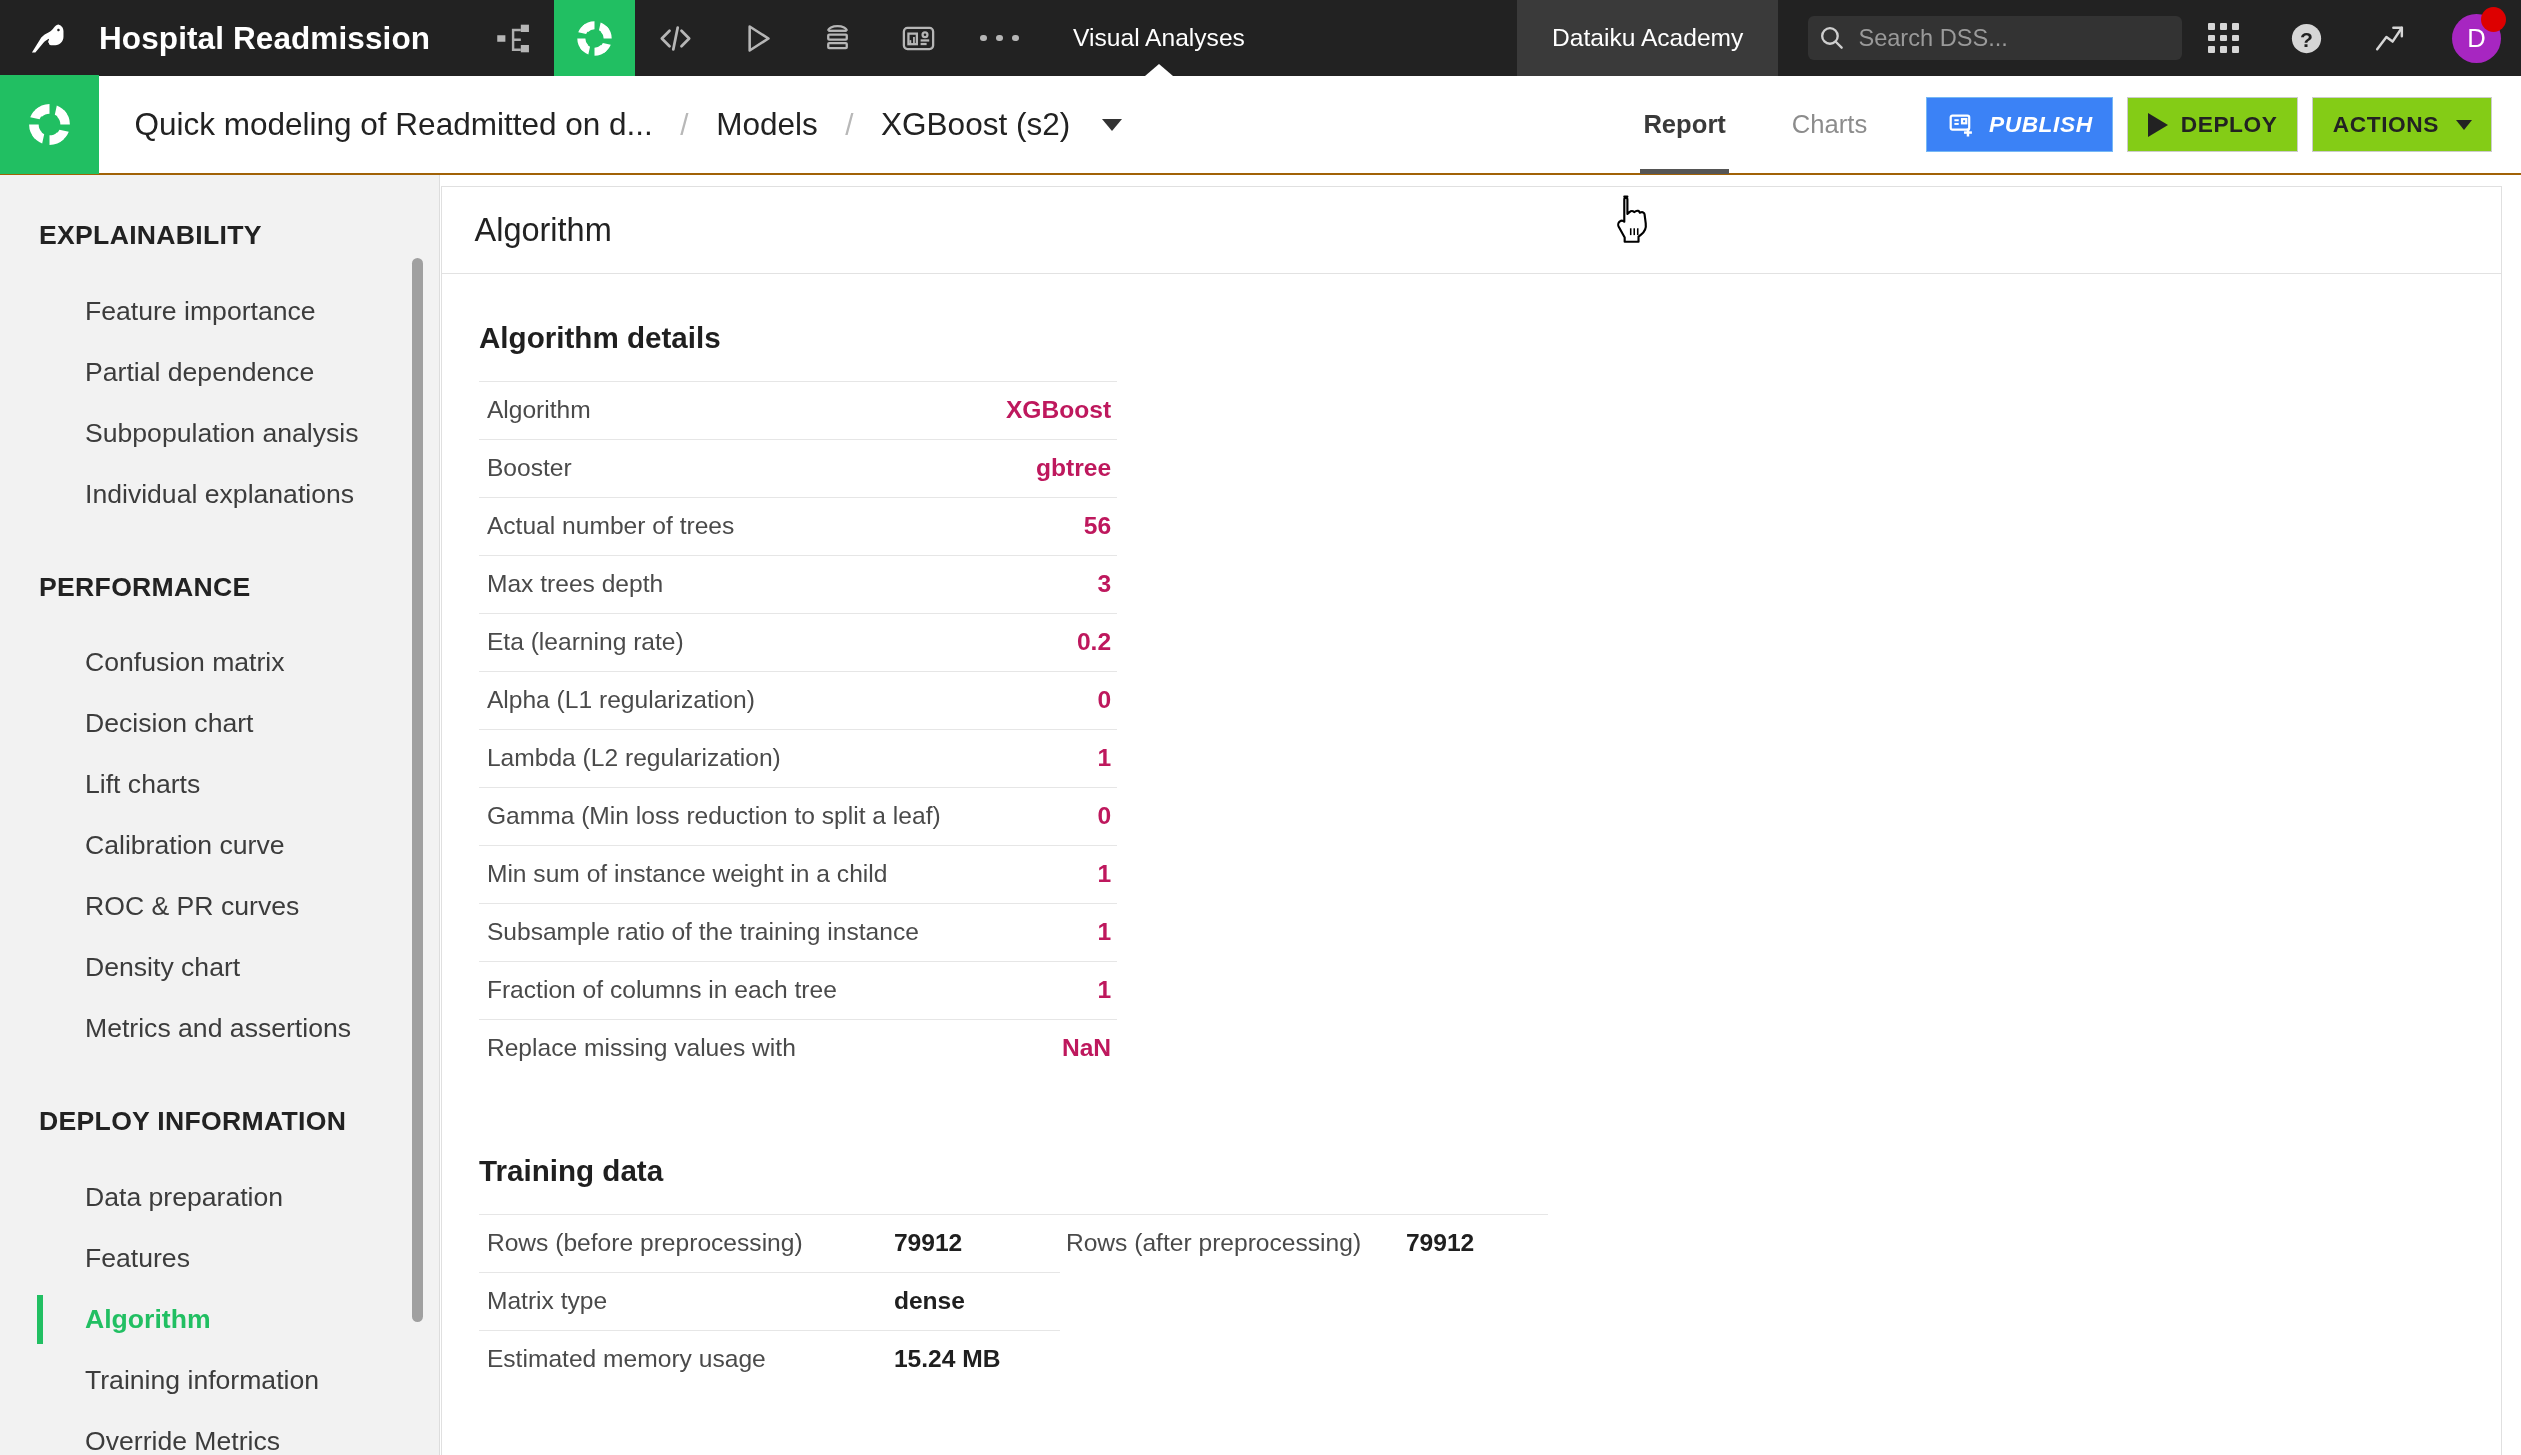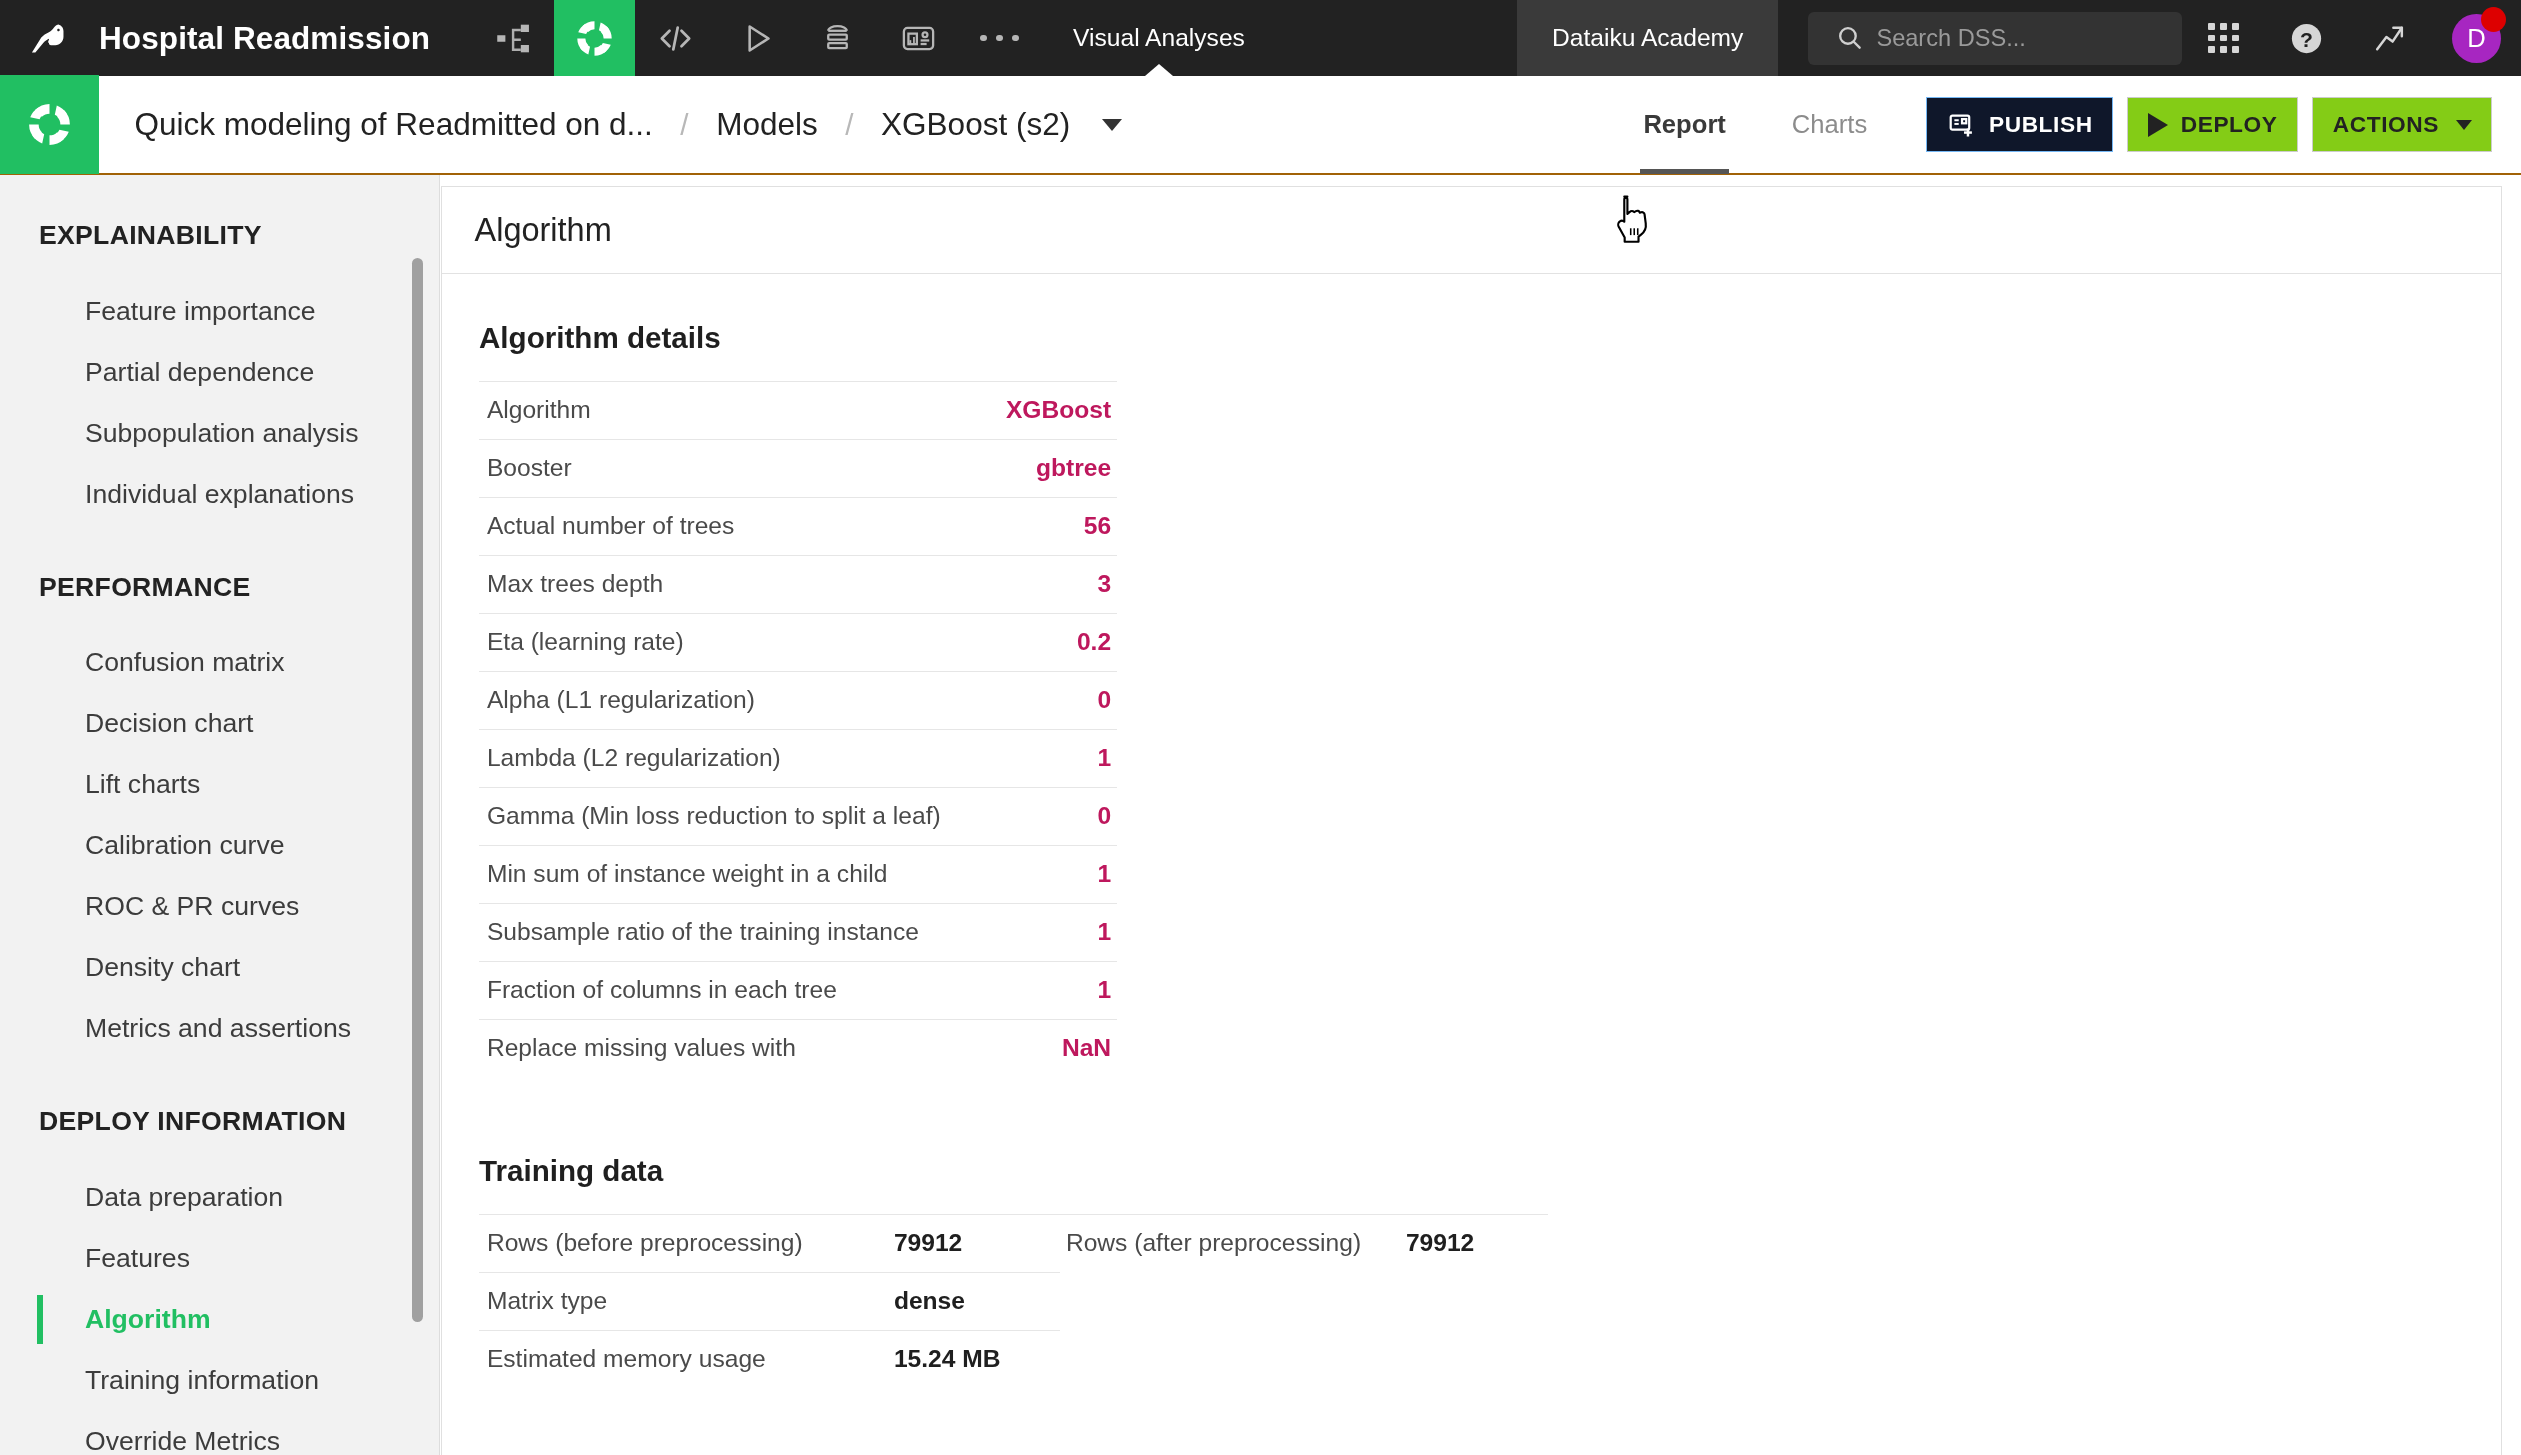--- a/index.html
+++ b/index.html
@@ -48,23 +48,23 @@
   }
   .tb-spacer { flex: 1 1 auto; }
   .tb-academy {
     height: 76px; padding: 0 35px;
     display: flex; align-items: center;
     background: #3a3a3a; color: #ffffff;
     font-size: 24.6px; white-space: nowrap;
   }
   .tb-search {
     margin-left: 29.6px;
-    width: 374px; height: 53px;
+    width: 374px; height: 44px;
     background: #333333; border-radius: 5.9px;
-    display: flex; align-items: center; padding: 0 27px;
+    display: flex; align-items: center; padding: 0 9px;
   }
   .tb-search .sicon { color: #cfcfcf; display: flex; margin-right: 11.8px; }
   .tb-search .stext { color: #9a9a9a; font-size: 23.6px; }
   .tb-right-icon {
     width: 83px; height: 76px;
     display: flex; align-items: center; justify-content: center;
     color: #d6d6d6;
   }
   .tb-avatar-wrap {
     width: 91px; height: 76px; position: relative;
@@ -131,22 +131,22 @@
     content: ""; position: absolute; left: 29.6px; right: 29.6px;
     bottom: 0; height: 4.9px; background: #555555;
   }
   .btn {
     height: 55px; display: flex; align-items: center; gap: 12.8px;
     padding: 0 19.7px; font-size: 22.7px; font-weight: bold;
     letter-spacing: 0.6px; white-space: nowrap;
     border: 1px solid #cccccc; background: #84cc16; color: #222222;
   }
   .btn.publish {
-    background: #0f172a; border-color: #75b8f5; color: #ffffff;
-    margin-left: 25.6px; margin-right: 13.8px;
+    background: #3b82f6; border-color: #75b8f5; color: #ffffff;
+    margin-left: 25.6px; margin-right: 13.8px; font-style: italic;
   }
   .btn.deploy { margin-right: 13.8px; }
   .btn.actions { margin-right: 29.6px; }
   .play-tri {
     width: 0; height: 0;
     border-top: 12.8px solid transparent;
     border-bottom: 12.8px solid transparent;
     border-left: 20.7px solid #222222;
   }
   .dd-caret {

